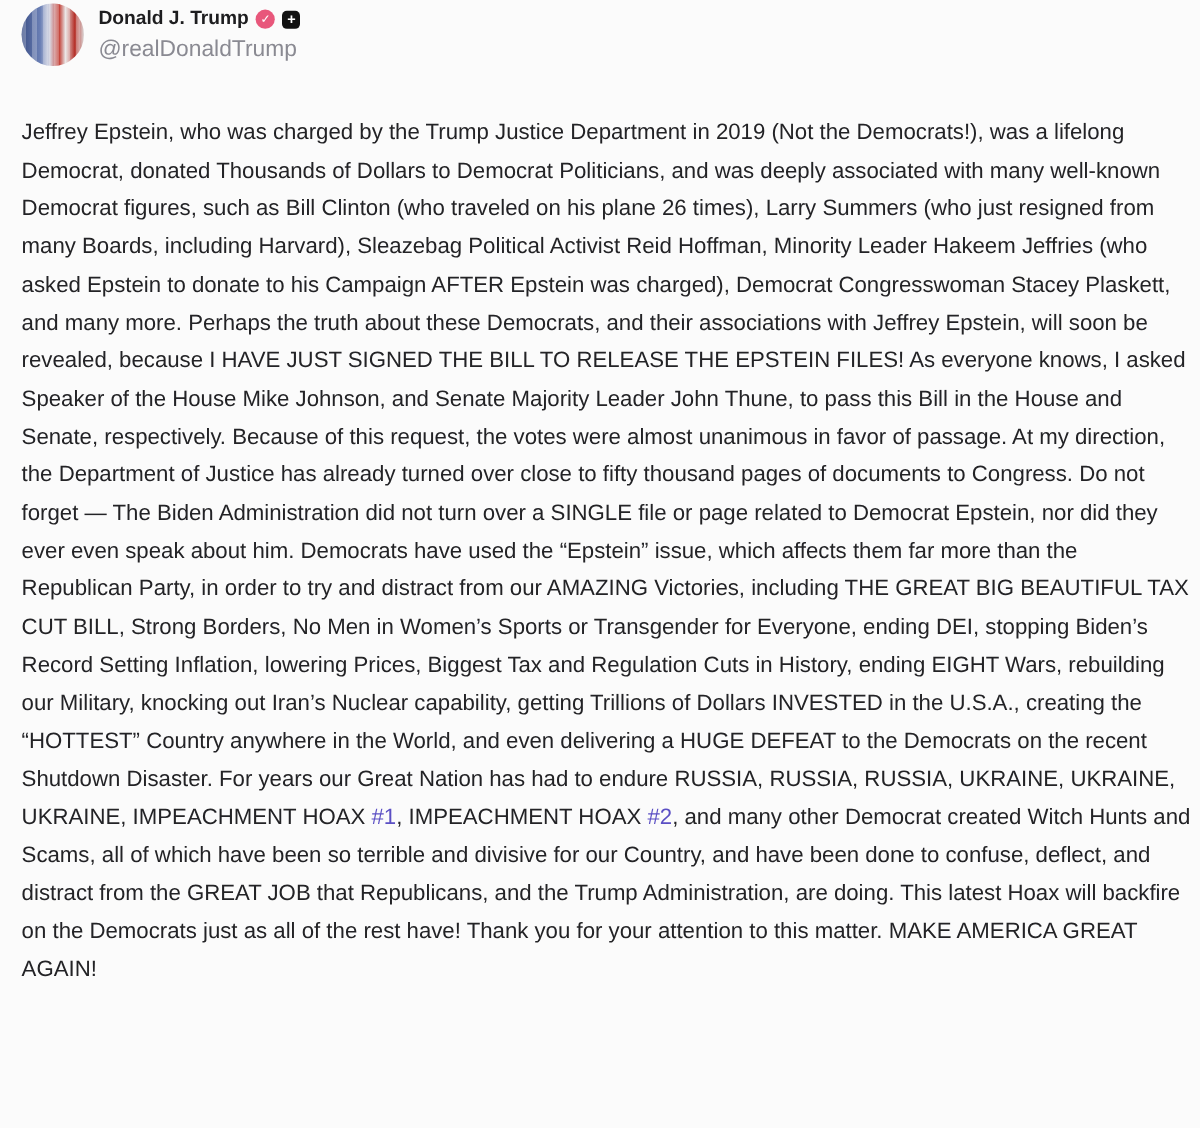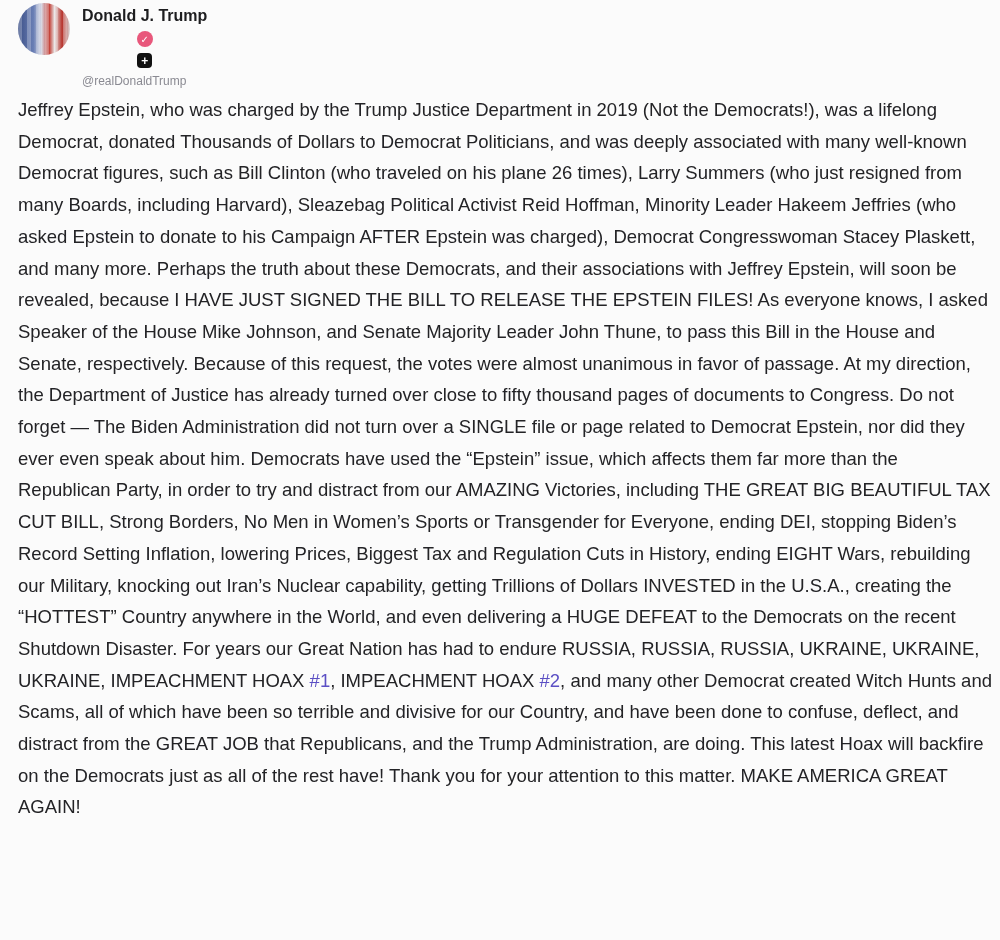--- a/index.html
+++ b/index.html
@@ -1,25 +1,25 @@
 <!DOCTYPE html>
 <html><head>
 <meta charset="utf-8">
 <style>
   html, body { margin:0; padding:0; background:#fbfbfb; }
   body { width:1000px; height:940px; overflow:hidden; font-family:"Liberation Sans", sans-serif; color:#222; }
   .header { position:absolute; left:18px; top:3px; display:flex; align-items:flex-start; }
   .avatar { width:52px; height:52px; border-radius:50%; overflow:hidden; background:linear-gradient(90deg,#3b4f86 0%,#6a7fb5 30%,#d9d9e4 45%,#c23b32 60%,#e6e2e2 70%,#b6322b 85%,#dcd8d8 100%); position:relative; }
   .avatar::after { content:""; position:absolute; inset:0; background:repeating-linear-gradient(90deg, rgba(255,255,255,0.25) 0 4px, rgba(0,0,0,0) 4px 9px); }
   .names { margin-left:12px; margin-top:4px; }
-  .name-row { display:flex; align-items:center; gap:6px;flex-direction:column; }
+  .name-row { display:flex; align-items:center; gap:6px; }
   .display-name { font-weight:bold; font-size:16px; color:#1d1d1f; }
   .verified { width:16px; height:16px; border-radius:50%; background:#e8577b; color:#fff; font-size:10px; display:flex; align-items:center; justify-content:center; }
   .plus { width:15px; height:15px; border-radius:4px; background:#111; color:#fff; font-size:12px; font-weight:bold; display:flex; align-items:center; justify-content:center; line-height:1; }
-  .handle { font-size:12px; color:#8a8a92; margin-top:6px; }
+  .handle { font-size:19px; color:#8a8a92; margin-top:6px; }
   .body { position:absolute; left:18px; top:94px; width:975px; font-size:18.5px; line-height:31.7px; color:#232326; }
   .body p { margin:0; }
   .tag { color:#5b4fc4; }
 </style>
 </head>
 <body>
 
 <div class="header">
   <div class="avatar"></div>
   <div class="names">

